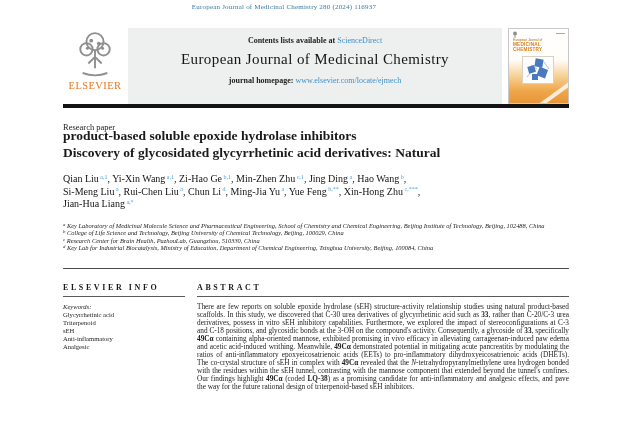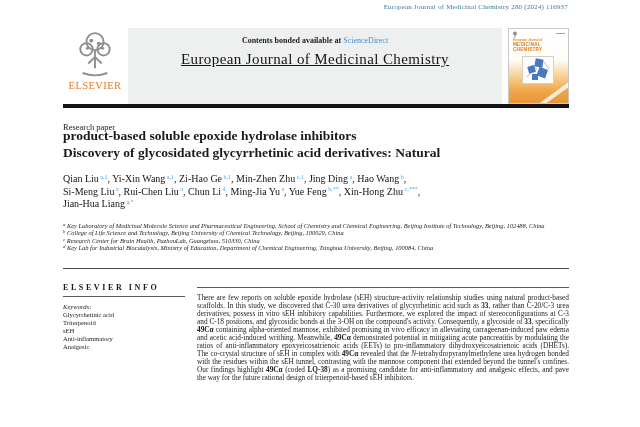--- a/index.html
+++ b/index.html
@@ -7,33 +7,33 @@
     --sup-blue:#4D9FD8;
     --elsevier-orange:#E87722;
     --citation-blue:#3A7A9E;
     --header-grey:#EEF0EF;
     --text-dark:#1C1C1C;
   }
   *{margin:0;padding:0;box-sizing:border-box;}
   html,body{width:640px;height:427px;background:#ffffff;overflow:hidden;}
   body{position:relative;font-family:"Liberation Serif", serif;color:var(--text-dark);}
 
-  .citation{position:absolute;top:3px;left:0;width:568px;text-align:right;
+  .citation{position:absolute;top:3px;left:0;width:568px;text-align:center;
     font-size:7px;color:var(--citation-blue);letter-spacing:.2px;}
 
   .header-row{position:absolute;top:28px;left:63px;width:506px;height:76px;}
   .logo-box{position:absolute;left:0;top:0;width:64px;height:76px;text-align:center;}
   .logo-box svg{display:block;margin:1px auto 0;}
   .elsevier-word{font-size:10.5px;font-weight:normal;color:var(--elsevier-orange);
     letter-spacing:.4px;margin-top:1px;}
 
   .grey-box{position:absolute;left:65px;top:0;width:374px;height:76px;
     background:var(--header-grey);text-align:center;}
   .contents-line{margin-top:8px;font-size:8px;font-weight:600;}
-  .journal-title{margin-top:6px;font-size:15px;letter-spacing:.4px;color:#141414;text-decoration:underline;}
+  .journal-title{margin-top:6px;font-size:15px;letter-spacing:.4px;color:#141414;}
   .homepage-line{margin-top:8px;font-size:8px;}
   .homepage-line .pfx{font-weight:600;}
   .link{color:var(--link-blue);text-decoration:none;cursor:pointer;font-weight:normal;}
 
   .cover{position:absolute;right:0;top:0;width:61px;height:76px;border:1px solid #c9c9c9;
     background:linear-gradient(180deg,#ffffff 0%,#fffdf9 42%,#f7d49c 62%,#efa648 84%,#e8963a 100%);
     overflow:hidden;}
   .cover-tree-mark{position:absolute;top:2px;left:3px;}
   .cover-issue-mark{position:absolute;top:4px;right:3px;width:9px;height:1px;background:#a8a8a8;}
   .cover-text{position:absolute;top:9px;left:4px;transform:scale(.72);transform-origin:0 0;width:78px;
@@ -91,22 +91,23 @@
         <circle cx="16" cy="12" r="2"></circle>
           <circle cx="24" cy="15" r="2"></circle>
           <circle cx="12" cy="20" r="1.6"></circle>
           <circle cx="28" cy="20" r="1.6"></circle>
       </g>
     </svg>
     <div class="elsevier-word">ELSEVIER</div>
   </div>
 
   <div class="grey-box">
-    <div class="contents-line"><span>Contents bonded available at </span><a class="link">ScienceDirect</a></div>
+    <div class="contents-line"><span>Contents lists available at </span><a class="link">ScienceDirect</a></div>
     <div class="journal-title">European Journal of Medicinal Chemistry</div>
+    <div class="homepage-line"><span class="pfx">journal homepage: </span><a class="link">www.elsevier.com/locate/ejmech</a></div>
   </div>
 
   <div class="cover">
     <svg class="cover-tree-mark" viewBox="0 0 8 10" width="6" height="8">
       <circle cx="4" cy="3" r="2.6" fill="#8f8f8f"></circle>
         <rect x="3.4" y="5" width="1.2" height="4" fill="#8f8f8f"></rect>
     </svg>
     <div class="cover-issue-mark"></div>
     <div class="cover-text">
       <div class="cover-series">European Journal of</div>
@@ -159,15 +160,16 @@
         <div>Glycyrrhetinic acid</div>
         <div>Triterpenoid</div>
         <div>sEH</div>
         <div>Anti-inflammatory</div>
         <div>Analgesic</div>
       </div>
   </div>
 </div>
 
 <div class="abstract-col">
+  <div class="section-heading">ABSTRACT</div>
   <div class="heading-rule"></div>
   <div class="abstract-text" id="abstract-text"><span>There are few reports on soluble epoxide hydrolase (sEH) structure-activity relationship studies using natural product-based scaffolds. In this study, we discovered that C-30 urea derivatives of glycyrrhetinic acid such as </span><span class="b">33</span><span>, rather than C-20/C-3 urea derivatives, possess in vitro sEH inhibitory capabilities. Furthermore, we explored the impact of stereoconfigurations at C-3 and C-18 positions, and glycosidic bonds at the 3-OH on the compound's activity. Consequently, a glycoside of </span><span class="b">33</span><span>, specifically </span><span class="b">49Cα</span><span> containing alpha-oriented mannose, exhibited promising in vivo efficacy in alleviating carrageenan-induced paw edema and acetic acid-induced writhing. Meanwhile, </span><span class="b">49Cα</span><span> demonstrated potential in mitigating acute pancreatitis by modulating the ratios of anti-inflammatory epoxyeicosatrienoic acids (EETs) to pro-inflammatory dihydroxyeicosatrienoic acids (DHETs). The co-crystal structure of sEH in complex with </span><span class="b">49Cα</span><span> revealed that the </span><span class="i">N</span><span>-tetrahydropyranylmethylene urea hydrogen bonded with the residues within the sEH tunnel, contrasting with the mannose component that extended beyond the tunnel's confines. Our findings highlight </span><span class="b">49Cα</span><span> (coded </span><span class="b">LQ-38</span><span>) as a promising candidate for anti-inflammatory and analgesic effects, and pave the way for the future rational design of triterpenoid-based sEH inhibitors.</span></div>
 </div>
 
 </body></html>

